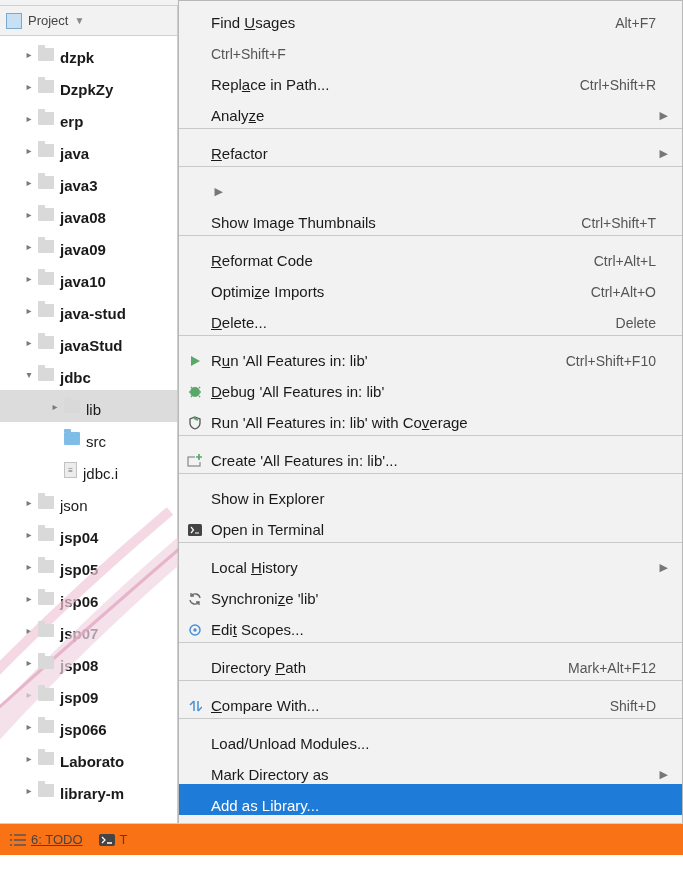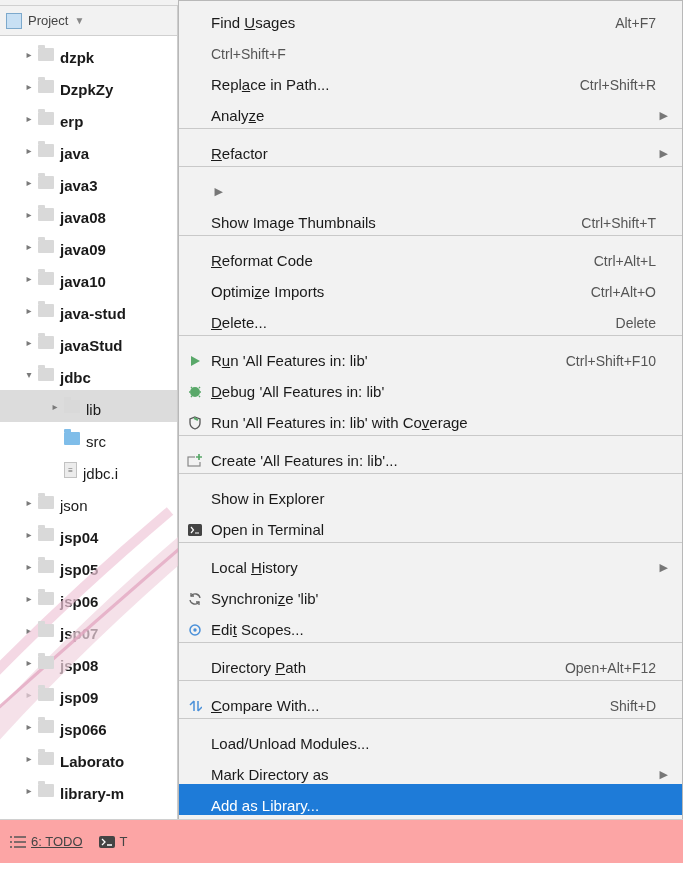--- a/index.html
+++ b/index.html
@@ -16,21 +16,21 @@
     .arrow { width: 14px; height: 14px; display: inline-flex; align-items: center; justify-content: center; color: #7a7a7a; margin-right: 2px; font-size: 10px; }
     .indent1 { padding-left: 22px; }
     .indent2 { padding-left: 48px; }
     .folder-icon { width: 16px; height: 13px; background: #d9d9d9; border-radius: 1px; margin-right: 6px; position: relative; }
     .folder-icon::before { content: ""; position: absolute; top: -3px; left: 0; width: 7px; height: 3px; background: #d9d9d9; border-radius: 1px 1px 0 0; }
     .folder-icon.src { background: #7fbde9; }
     .folder-icon.src::before { background: #7fbde9; }
     .file-icon { width: 13px; height: 16px; background: #ececec; border: 1px solid #c2c2c2; margin-right: 6px; display: inline-flex; align-items: center; justify-content: center; font-size: 8px; color: #666; }
     .tree-label { font-weight: 600; font-size: 15px; margin-top: 7px; }
     .tree-label.light { font-weight: 400; }
-    .bottom-bar { position: absolute; bottom: 8px; left: 0; right: 0; height: 44px; background: #fca5a5; border-top: 1px solid #d0d0d0; display: flex; align-items: center; padding: 0 10px; font-size: 13px; color: #444; }
+    .bottom-bar { position: absolute; bottom: 16px; left: 0; right: 0; height: 32px; background: #f97316; border-top: 1px solid #d0d0d0; display: flex; align-items: center; padding: 0 10px; font-size: 13px; color: #444; }
     .bottom-item { display: flex; align-items: center; margin-right: 16px; }
     .bottom-icon { width: 16px; height: 12px; display: inline-flex; margin-right: 5px; }
 
     
     .ctx-menu { position: absolute; left: 178px; top: 0; width: 505px; background: #f2f2f2; border: 1px solid #b8b8b8; box-shadow: 2px 2px 4px rgba(0,0,0,.15); }
     .ctx-item { display: flex; align-items: center; height: 31px; padding: 12px 14px 0 4px; font-size: 15px; color: #1a1a1a; }
     .ctx-item.hl { background: #1e7bd8; color: #fff; }
     .ctx-icon { width: 24px; display: inline-flex; justify-content: center; align-items: center; margin-right: 4px; }
     .ctx-label { flex: 1; }
     .ctx-short { color: #555; font-size: 14px; }
@@ -324,21 +324,21 @@
           <circle cx="7" cy="7" r="1.7" fill="#4a90d9"></circle>
         </svg>
       </span>
       <span class="ctx-label">Edi<span class="u">t</span> Scopes...</span>
       <span class="ctx-sub"></span>
     </div>
     <div class="sep"></div>
     <div class="ctx-item">
       <span class="ctx-icon"></span>
       <span class="ctx-label">Directory <span class="u">P</span>ath</span>
-      <span class="ctx-short">Open+Alt+F12</span>
+      <span class="ctx-short">Mark+Alt+F12</span>
       <span class="ctx-sub"></span>
     </div>
     <div class="sep"></div>
     <div class="ctx-item">
       <span class="ctx-icon">
         <svg width="14" height="14" viewBox="0 0 14 14">
           <path d="M6 2v10M2 6l4-4M10 12V2M14 8l-4 4" stroke="#4a90d9" stroke-width="1.5" fill="none"></path>
         </svg>
       </span>
       <span class="ctx-label"><span class="u">C</span>ompare With...</span>

